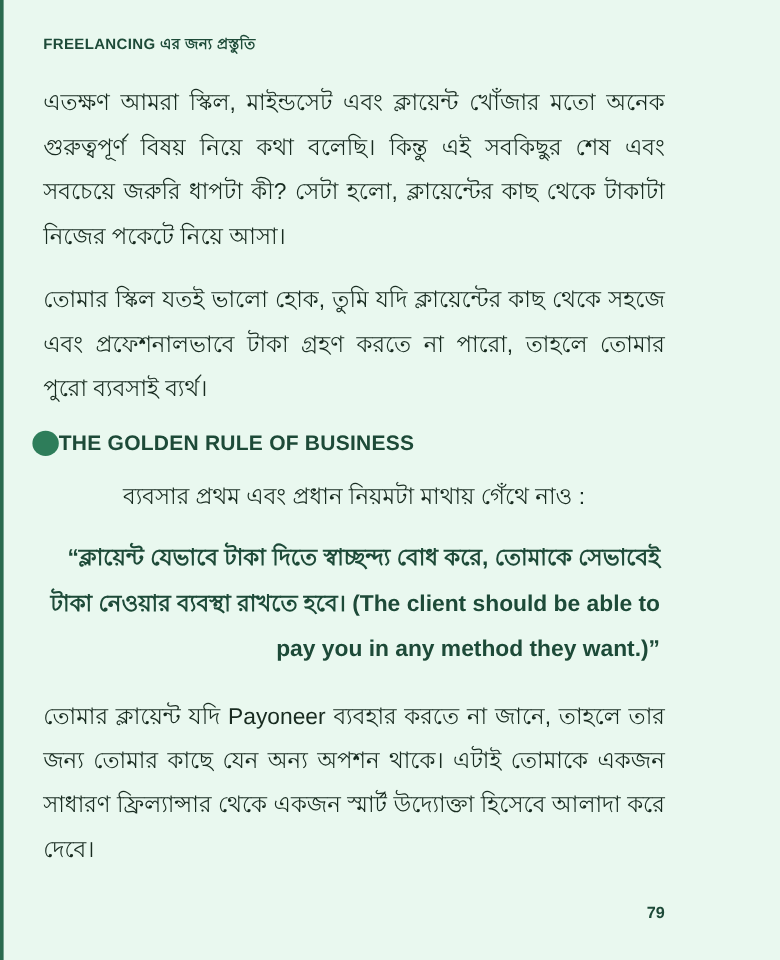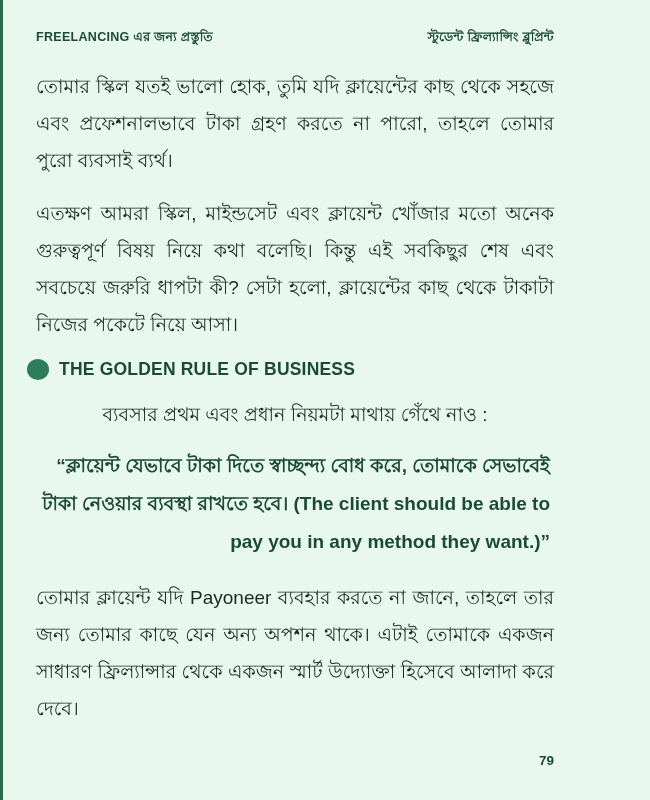--- a/index.html
+++ b/index.html
@@ -35,21 +35,21 @@
   .content{
     position:absolute;top:68px;left:36px;right:33px;
   }
   .body-para{
     font-size:19px;line-height:37px;
     color:var(--ink);
     text-align:justify;
     margin-bottom:16px;
   }
   .section-heading{
-    display:flex;align-items:center;gap:10px;
+    display:flex;align-items:center;
     margin:4px 0 16px -9px;
   }
   .bullet{
     width:22px;height:21px;border-radius:50%;
     background:var(--accent-green);
     flex:0 0 auto;
   }
   .section-title{
     font-size:17.5px;font-weight:700;letter-spacing:0.2px;
     color:var(--accent-dark);
@@ -73,27 +73,26 @@
   }
 </style>
 </head>
 <body>
 
 <div class="page">
   <div class="left-bar"></div>
 
   <header class="header">
     <span class="header-left">FREELANCING এর জন্য প্রস্তুতি</span>
-    <span class="header-right">স্টুডেন্ট ফ্রিল্যান্সিং ব্লুপ্রিন্ট</span>
   </header>
 
   <main class="content">
+    <p class="body-para">এতক্ষণ আমরা স্কিল, মাইন্ডসেট এবং ক্লায়েন্ট খোঁজার মতো অনেক গুরুত্বপূর্ণ বিষয় নিয়ে কথা বলেছি। কিন্তু এই সবকিছুর শেষ এবং সবচেয়ে জরুরি ধাপটা কী? সেটা হলো, ক্লায়েন্টের কাছ থেকে টাকাটা নিজের পকেটে নিয়ে আসা।</p>
+
     <p class="body-para">তোমার স্কিল যতই ভালো হোক, তুমি যদি ক্লায়েন্টের কাছ থেকে সহজে এবং প্রফেশনালভাবে টাকা গ্রহণ করতে না পারো, তাহলে তোমার পুরো ব্যবসাই ব্যর্থ।</p>
-
-    <p class="body-para">এতক্ষণ আমরা স্কিল, মাইন্ডসেট এবং ক্লায়েন্ট খোঁজার মতো অনেক গুরুত্বপূর্ণ বিষয় নিয়ে কথা বলেছি। কিন্তু এই সবকিছুর শেষ এবং সবচেয়ে জরুরি ধাপটা কী? সেটা হলো, ক্লায়েন্টের কাছ থেকে টাকাটা নিজের পকেটে নিয়ে আসা।</p>
 
 
     <div class="section-heading">
       <span class="bullet"></span>
       <h2 class="section-title">THE GOLDEN RULE OF BUSINESS</h2>
     </div>
 
     <p class="body-para lead-in">ব্যবসার প্রথম এবং প্রধান নিয়মটা মাথায় গেঁথে নাও :</p>
 
     <p class="quote">“ক্লায়েন্ট যেভাবে টাকা দিতে স্বাচ্ছন্দ্য বোধ করে, তোমাকে সেভাবেই টাকা নেওয়ার ব্যবস্থা রাখতে হবে। (The client should be able to pay you in any method they want.)”</p>

